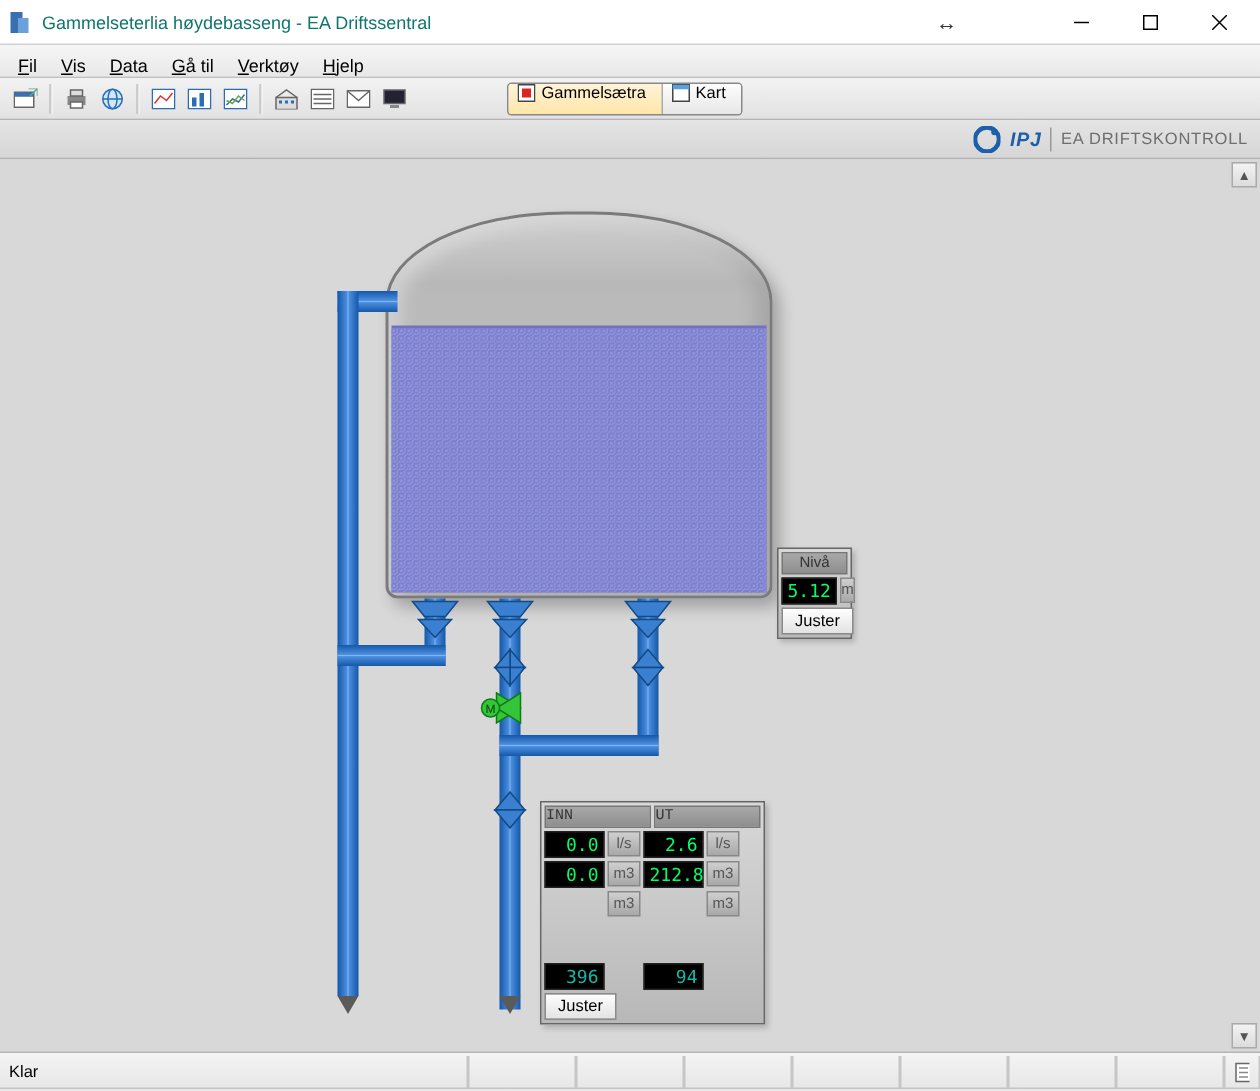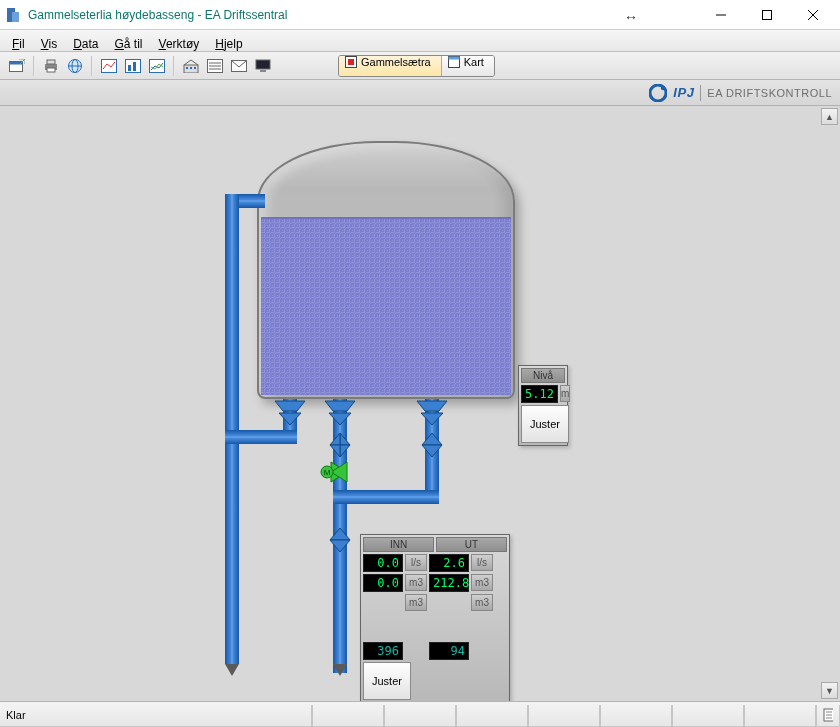--- a/index.html
+++ b/index.html
@@ -63,26 +63,26 @@
   .fitting { position:absolute; }
   .arrowdown { position:absolute; width:0; height:0; border-left:7px solid transparent; border-right:7px solid transparent; border-top:12px solid #5a5a5a; }
 
   
   .gauge { position:absolute; background:linear-gradient(#d8d8d8,#b8b8b8); border:1px solid #666; padding:2px; box-shadow:2px 2px 4px rgba(0,0,0,.2); }
   .gauge .ghead { background:linear-gradient(#a8a8a8,#8e8e8e); text-align:center; font-size:10px; color:#333; padding:1px 0; border:1px solid #777;}
   .gauge .grow { display:flex; align-items:flex-start; margin-top:2px; gap:2px; }
   .gauge .gval { background:#000; color:#00ff66; font-family:"Consolas",monospace; font-size:12px; width:40px; text-align:right; padding:1px 3px; border:1px solid #222; }
   .gauge .gval.orange { color:#14b8a6;margin-top:48px; }
   .gauge .gunit { background:linear-gradient(#cfcfcf,#a8a8a8); font-size:10px; color:#555; width:22px; text-align:center; padding:2px 0; border:1px solid #888;}
-  .gauge .gbtn { margin-top:2px; background:linear-gradient(#fefefe,#e3e3e3); border:1px solid #8a8a8a; font-size:11px; padding:12px 8px; text-align:center; display:inline-block;}
+  .gauge .gbtn { margin-top:2px; background:linear-gradient(#fefefe,#e3e3e3); border:1px solid #8a8a8a; font-size:11px; padding:2px 8px; text-align:center; display:inline-block;}
   .gauge.flow .ghead2 { display:flex; gap:2px; }
-  .gauge.flow .ghead2 > div { flex:1; background:linear-gradient(#a8a8a8,#8e8e8e); text-align:center; font-size:10px; color:#333; padding:1px 0; border:1px solid #777;}
-
-  
-  .statusbar { height:25px; background:linear-gradient(#f4f4f4,#e6e6e6); display:flex; align-items:center; font-size:11px; }
+  .gauge.flow .ghead2 > div { flex:1; background:linear-gradient(#a8a8a8,#8e8e8e); text-align:left; font-size:10px; color:#333; padding:1px 0; border:1px solid #777;font-family:Liberation Mono, monospace;}
+
+  
+  .statusbar { height:25px; background:linear-gradient(#f4f4f4,#e6e6e6); display:flex; align-items:flex-start; font-size:11px; }
   .statusbar .cell { border:1px solid #c6c6c6; border-top:none; height:22px; margin-top:2px; display:flex; align-items:center; padding:0 6px;}
   .statusbar .cell.first { flex:1; border-left:none;}
   .statusbar .cell.small { width:72px; }
   .statusbar .cell.icon { width:24px; justify-content:center; }
 
   svg { display:block; }
 </style>
 </head>
 <body>
 

